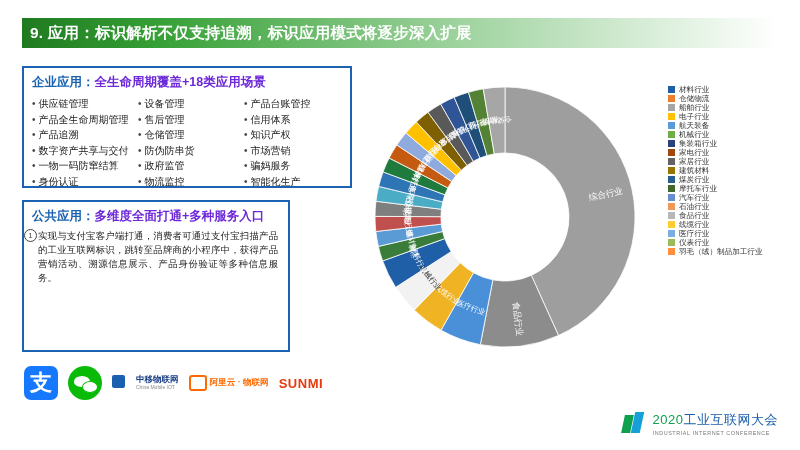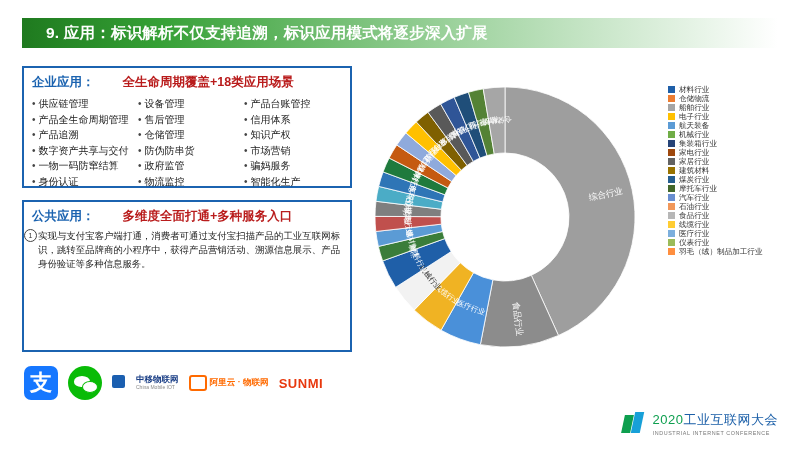--- a/index.html
+++ b/index.html
@@ -27,43 +27,43 @@
     width: 756px;
     height: 30px;
     background: linear-gradient(to right, #1f7a1f 0%, #35a035 18%, #9fd39f 58%, #ffffff 100%);
     display: flex;
     align-items: center;
   }
   .title-bar .title-text {
     color: #ffffff;
     font-size: 15.5px;
     font-weight: bold;
-    padding-left: 24px;
+    padding-left: 8px;
     letter-spacing: 0.2px;
     white-space: nowrap;
   }
 
   
   .box {
     position: absolute;
     border: 2px solid #1b63b0;
     background: #ffffff;
     box-sizing: border-box;
   }
   .box-1 { left: 22px; top: 66px; width: 330px; height: 122px; }
-  .box-2 { left: 22px; top: 200px; width: 330px; height: 152px; }
+  .box-2 { left: 22px; top: 200px; width: 268px; height: 152px; }
 
   .box-head {
     font-size: 12.5px;
     font-weight: bold;
     color: #1b63b0;
     padding: 7px 0 4px 8px;
     line-height: 1.2;
   }
-  .box-head .accent { color: #b91c1c; margin-left: 28px; }
+  .box-head .accent { color: #6d28d9; }
 
   .cols {
     display: flex;
     padding: 2px 4px 0 8px;
     gap: 4px;
   }
   .col {
     flex: 1 1 0;
   }
   .bullet-line {

